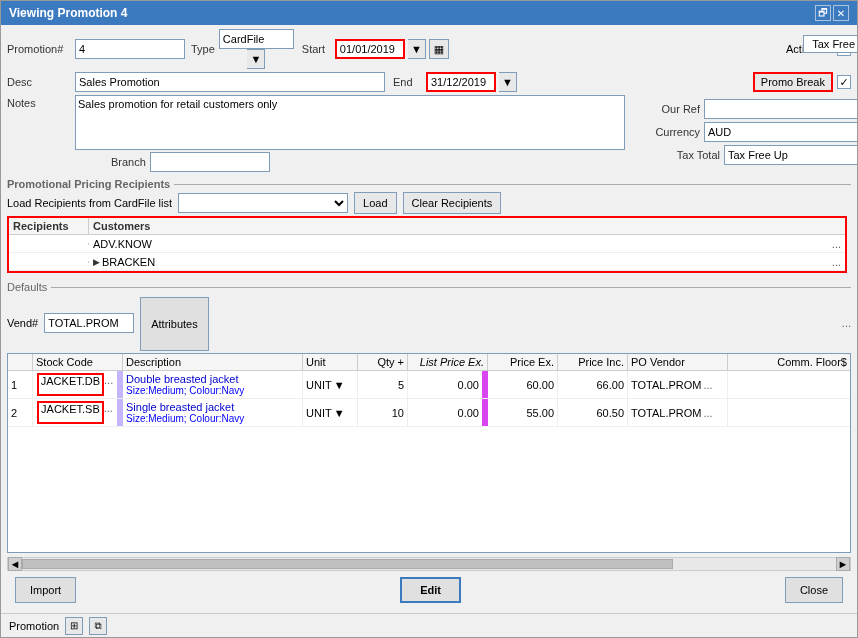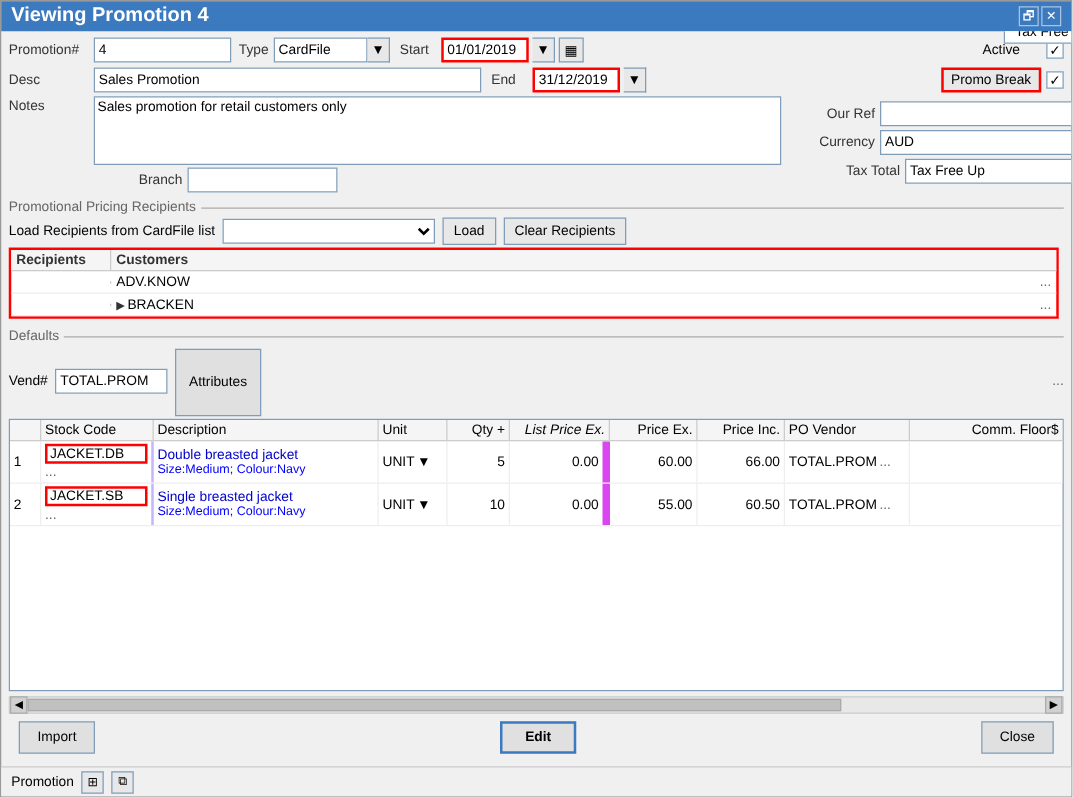--- a/index.html
+++ b/index.html
@@ -1,51 +1,51 @@
 <!DOCTYPE html>
 <html><head>
   <meta charset="utf-8">
   <style>
     * { box-sizing: border-box; margin: 0; padding: 0; font-family: 'Segoe UI', Tahoma, Arial, sans-serif; font-size: 11px; }
     body { background: #f0f0f0; width: 858px; height: 638px; overflow: hidden; }
     
     .window { width: 858px; height: 638px; display: flex; flex-direction: column; background: #f0f0f0; border: 1px solid #999; }
     
     .title-bar { background: #3c7abf; color: white; padding: 5px 8px; display: flex; justify-content: space-between; align-items: center; height: 24px; }
-    .title-bar-title { font-size: 16px; font-weight: bold; }
+    .title-bar-title { font-size: 12px; font-weight: bold; }
     .title-bar-buttons { display: flex; gap: 2px; }
     .title-bar-btn { background: #3c7abf; border: 1px solid #aac4e0; color: white; width: 16px; height: 16px; display: flex; align-items: center; justify-content: center; cursor: pointer; font-size: 10px; }
     
     .content { flex: 1; display: flex; flex-direction: column; padding: 4px 6px; overflow: hidden; }
     
     .form-row { display: flex; align-items: center; margin-bottom: 2px; min-height: 22px; }
     .form-label { color: #333; width: 45px; flex-shrink: 0; }
     
     .input-field { border: 1px solid #7f9db9; background: white; height: 20px; padding: 1px 3px; outline: none; }
     
     .promo-num { width: 110px; }
-    .type-dropdown { display: flex; align-items: center; }
+    .type-dropdown { display: flex; align-items: center; flex-direction: column; }
     .dropdown-arrow { border: 1px solid #7f9db9; background: #e8e8e8; height: 20px; width: 18px; display: flex; align-items: center; justify-content: center; cursor: pointer; border-left: none; }
     
     .start-end-block { display: flex; align-items: center; gap: 3px; margin-left: 8px; }
     .start-end-label { color: #333; width: 30px; }
     .date-input { border: 2px solid red; background: white; height: 20px; padding: 1px 3px; width: 70px; }
     .date-dropdown { display: flex; align-items: center; }
     .date-dropdown-arrow { border: 1px solid #7f9db9; background: #e8e8e8; height: 20px; width: 18px; display: flex; align-items: center; justify-content: center; cursor: pointer; border-left: none; }
     
     .active-block { margin-left: auto; display: flex; align-items: center; gap: 21px; }
     .calendar-icon { width: 20px; height: 20px; border: 1px solid #7f9db9; background: #e8e8e8; display: flex; align-items: center; justify-content: center; cursor: pointer; font-size: 10px; }
     .checkbox-active { width: 14px; height: 14px; border: 1px solid #7f9db9; background: white; display: flex; align-items: center; justify-content: center; }
     .promo-break-btn { border: 2px solid red; background: #e8e8e8; height: 20px; padding: 1px 6px; cursor: pointer; font-size: 11px; }
     .notes-area { border: 1px solid #7f9db9; background: white; width: 580px; min-height: 40px; padding: 2px; resize: none; font-size: 11px; }
     
     .branch-row { display: flex; align-items: center; gap: 4px; margin-top: 2px; }
     .branch-input { border: 1px solid #7f9db9; background: white; height: 20px; width: 120px; padding: 1px 3px; }
     
-    .section-divider { color: #666; margin: 4px 0 2px 0; display: flex; align-items: center; gap: 4px; }
+    .section-divider { color: #666; margin: 4px 0 2px 0; display: flex; align-items: center; gap: 4px; font-weight: bold; }
     .section-divider::after { content: ''; flex: 1; height: 1px; background: #aaa; }
     
     .recipients-section { margin-top: 2px; }
     .load-row { display: flex; align-items: center; gap: 6px; margin-bottom: 2px; }
     .load-dropdown { display: flex; align-items: center; }
     .load-select { border: 1px solid #7f9db9; background: white; height: 20px; width: 170px; padding: 1px 3px; }
     .load-btn { border: 1px solid #7f9db9; background: #e8e8e8; height: 22px; padding: 1px 8px; cursor: pointer; }
     .clear-btn { border: 1px solid #7f9db9; background: #e8e8e8; height: 22px; padding: 1px 8px; cursor: pointer; }
     
     .recipients-table { border: 2px solid red; background: white; width: 840px; }
@@ -74,21 +74,21 @@
     .ph-unit { width: 55px; padding: 2px 3px; border-right: 1px solid #ccc; flex-shrink: 0; }
     .ph-qty { width: 50px; padding: 2px 3px; border-right: 1px solid #ccc; flex-shrink: 0; text-align: right; }
     .ph-listprice { width: 80px; padding: 2px 3px; border-right: 1px solid #ccc; flex-shrink: 0; text-align: right; font-style: italic; }
     .ph-priceex { width: 70px; padding: 2px 3px; border-right: 1px solid #ccc; flex-shrink: 0; text-align: right; }
     .ph-priceinc { width: 70px; padding: 2px 3px; border-right: 1px solid #ccc; flex-shrink: 0; text-align: right; }
     .ph-povendor { width: 100px; padding: 2px 3px; border-right: 1px solid #ccc; flex-shrink: 0; }
     .ph-comm { flex: 1; padding: 2px 3px; flex-shrink: 0; text-align: right; }
     
     .prod-row { display: flex; border-bottom: 1px solid #eee; min-height: 28px; align-items: stretch; }
     .pc-num { width: 25px; padding: 2px 3px; border-right: 1px solid #eee; flex-shrink: 0; display: flex; align-items: center; }
-    .pc-stock { width: 90px; padding: 2px 3px; border-right: 2px solid #c4b5fd; flex-shrink: 0; display: flex; flex-direction: column; justify-content: center; }
+    .pc-stock { width: 90px; padding: 2px 3px; border-right: 6px solid #c4b5fd; flex-shrink: 0; display: flex; flex-direction: row; justify-content: center; }
     .pc-stock-code { border: 2px solid red; padding: 0 2px; display: inline-block; }
     .pc-dots { font-size: 11px; color: #666; margin-top: 1px; }
     .pc-desc { width: 180px; padding: 2px 3px; border-right: 1px solid #eee; flex-shrink: 0; display: flex; flex-direction: column; justify-content: center; }
     .pc-desc-name { color: #00c; text-decoration: none; }
     .pc-desc-attrs { color: blue; font-size: 10px; }
     .pc-unit { width: 55px; padding: 2px 3px; border-right: 1px solid #eee; flex-shrink: 0; display: flex; align-items: center; gap: 2px; }
     .pc-qty { width: 50px; padding: 2px 3px; border-right: 1px solid #eee; flex-shrink: 0; display: flex; align-items: center; justify-content: flex-end; }
     .pc-listprice { width: 80px; padding: 2px 3px; border-right: 6px solid #d946ef; flex-shrink: 0; display: flex; align-items: center; justify-content: flex-end; }
     .pc-priceex { width: 70px; padding: 2px 3px; border-right: 1px solid #eee; flex-shrink: 0; display: flex; align-items: center; justify-content: flex-end; }
     .pc-priceinc { width: 70px; padding: 2px 3px; border-right: 1px solid #eee; flex-shrink: 0; display: flex; align-items: center; justify-content: flex-end; }

